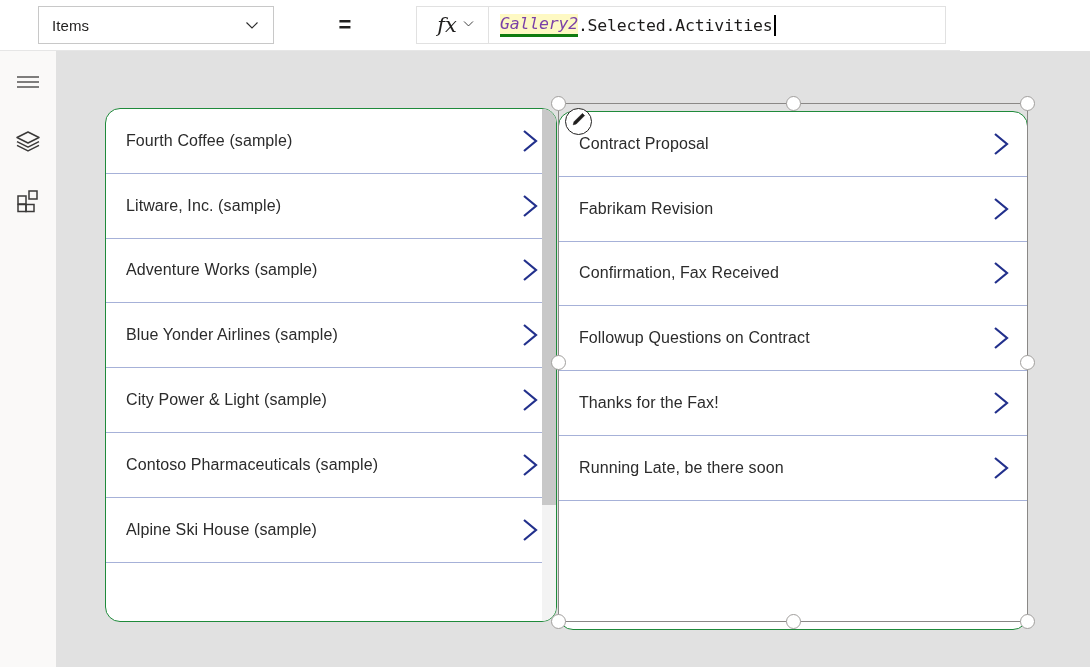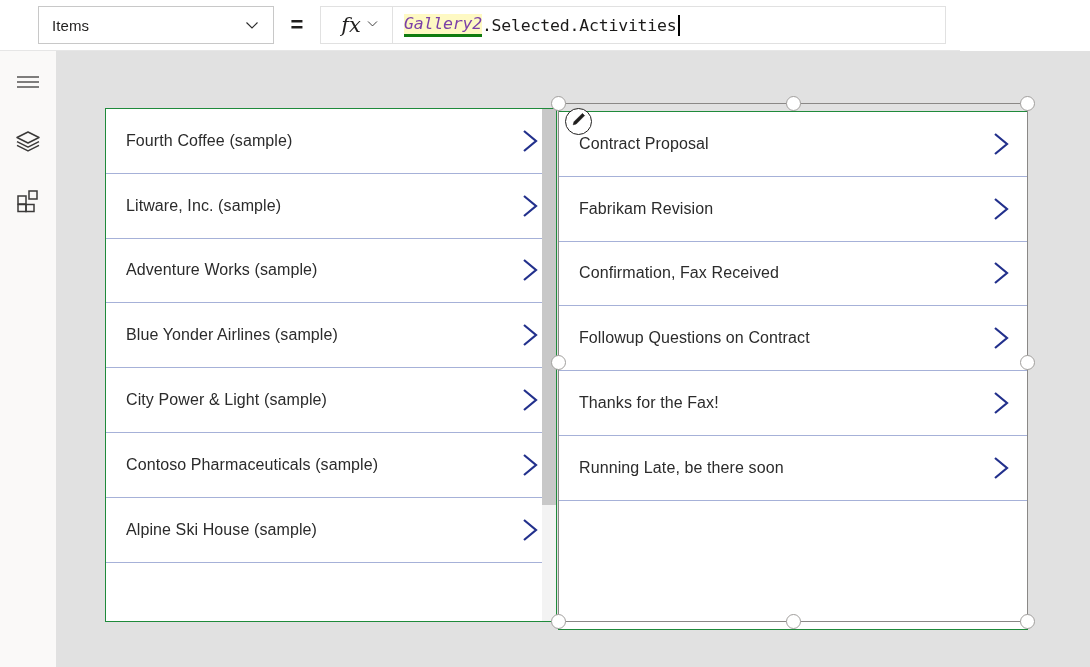--- a/index.html
+++ b/index.html
@@ -18,20 +18,21 @@
   
   #formula-bar {
     position: absolute;
     left: 0; top: 0;
     width: 960px; height: 51px;
     background: #ffffff;
     border-bottom: 1px solid #e6e6e6;
     display: flex;
     align-items: center;
     box-sizing: border-box;
+    gap: 48px;
   }
   #property-select {
     margin-left: 38px;
     width: 236px;
     height: 38px;
     border: 1px solid #c8c8c8;
     background: #ffffff;
     display: flex;
     align-items: center;
     box-sizing: border-box;
@@ -149,20 +150,21 @@
     width: 1033px; height: 616px;
     background: #e1e1e1;
   }
 
   
   .gallery {
     position: absolute;
     background: #ffffff;
     box-sizing: border-box;
     overflow: hidden;
+    border-radius: 15px;
   }
   #gallery-left {
     left: 48px;
     top: 57px;
     width: 452px;
     height: 514px;
     border: 1px solid #1f8a3b;
   }
   #gallery-right {
     left: 501px;

